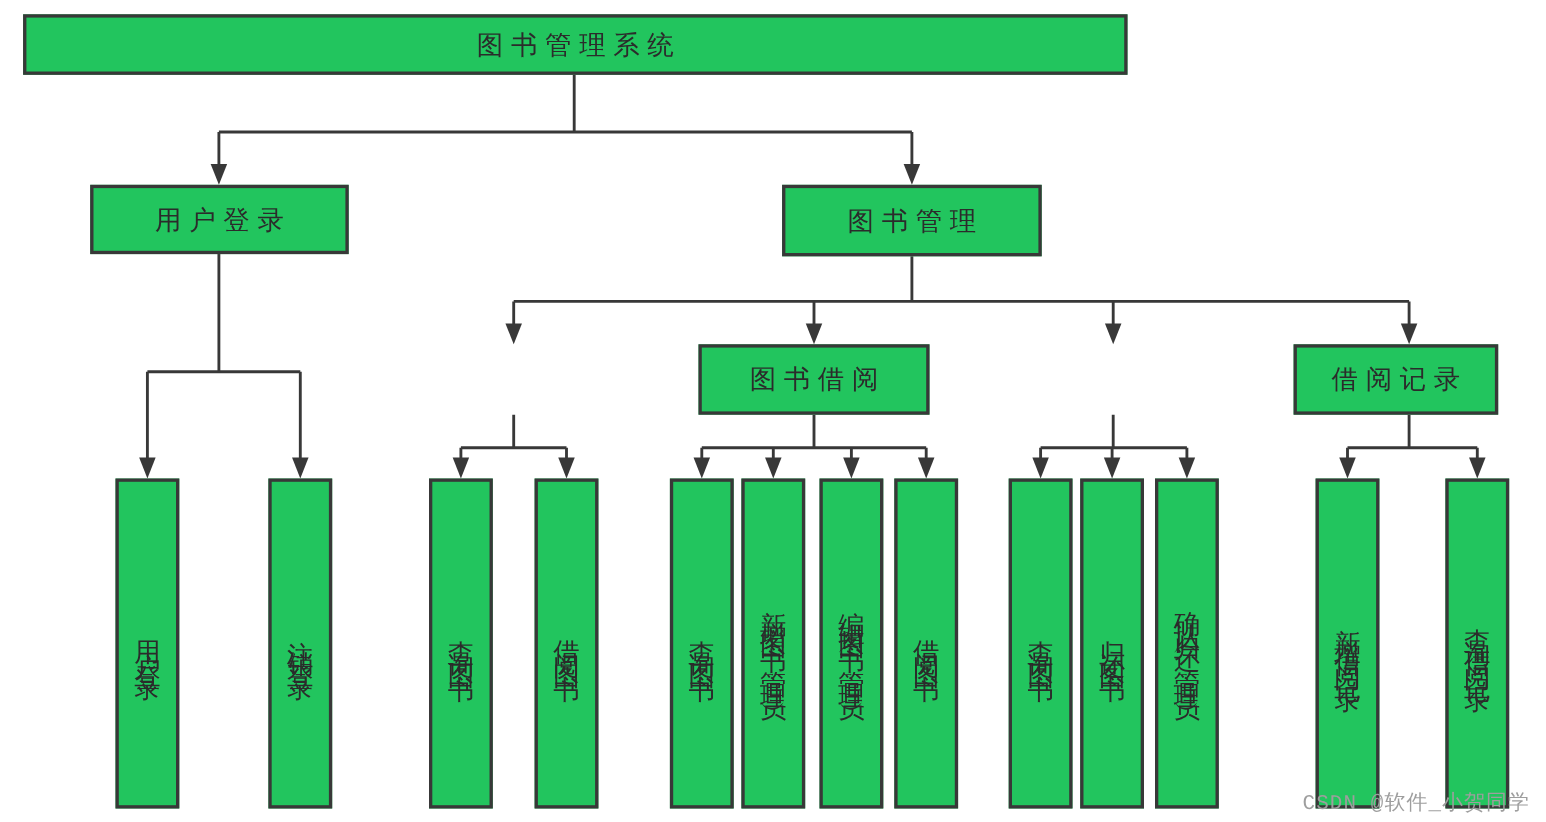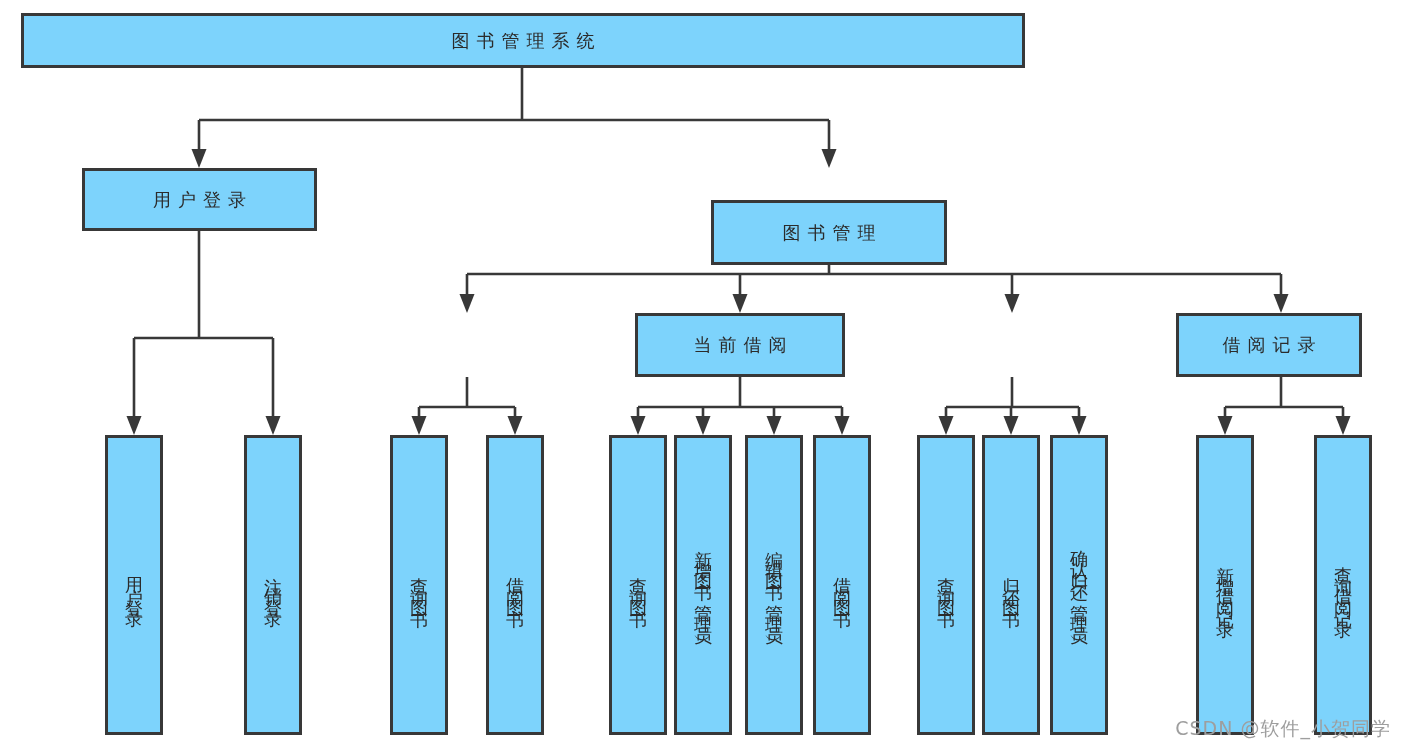--- a/index.html
+++ b/index.html
@@ -30,43 +30,43 @@
     stroke: var(--line);
     stroke-width: 2.6;
     fill: none;
   }
   .connector polygon {
     fill: var(--line);
     stroke: none;
   }
   .node {
     position: absolute;
-    background: #7dd3fc;
+    background: #22c55e;
     border: 3px solid var(--line);
     color: var(--text);
     display: flex;
     align-items: center;
     justify-content: center;
-    font-size: 18px;
+    font-size: 24px;
     letter-spacing: 7px;
     text-indent: 7px;
     white-space: nowrap;
   }
   .node.vertical {
     writing-mode: vertical-rl;
     letter-spacing: 11px;
     text-indent: 0;
     white-space: normal;
     line-height: 1;
   }
   
   .n-root  { left: 21px;  top: 13px;  width: 1004px; height: 55px; }
   
   .n-l2-0  { left: 82px;  top: 168px; width: 235px; height: 63px; }
-  .n-l2-1  { left: 711px; top: 168px; width: 236px; height: 65px; margin-top: 32px; }
+  .n-l2-1  { left: 711px; top: 168px; width: 236px; height: 65px; }
   
   .n-l3-0  { left: 362px;  top: 313px; width: 210px; height: 64px; }
   .n-l3-1  { left: 635px;  top: 313px; width: 210px; height: 64px; }
   .n-l3-2  { left: 907px;  top: 313px; width: 210px; height: 64px; }
   .n-l3-3  { left: 1176px; top: 313px; width: 186px; height: 64px; }
   
   .leaf { top: 435px; width: 58px; height: 300px; }
   .n-lf-0  { left: 105px; }
   .n-lf-1  { left: 244px; }
   .n-lf-2  { left: 390px; }
@@ -81,20 +81,21 @@
   .n-lf-11 { left: 1196px; }
   .n-lf-12 { left: 1314px; }
   .watermark {
     position: absolute;
     right: 14px;
     bottom: 5px;
     font-size: 19px;
     color: var(--watermark);
     letter-spacing: 1px;
     z-index: 5;
+    font-family: Liberation Mono, monospace;
   }
 </style>
 </head>
 <body>
 
 <div class="canvas">
 
   <svg class="connector" viewBox="0 0 1405 747" xmlns="http://www.w3.org/2000/svg">
 
     <path d="M522 68 V120 M199 120 H829 M199 120 V152 M829 120 V152"></path>
@@ -129,21 +130,21 @@
     <path d="M1281 377 V407 M1225 407 H1343 M1225 407 V421 M1343 407 V421"></path>
     <polygon points="1217.5,416 1232.5,416 1225,435"></polygon>
     <polygon points="1335.5,416 1350.5,416 1343,435"></polygon>
   </svg>
 
   <div class="node n-root">图书管理系统</div>
 
   <div class="node n-l2-0">用户登录</div>
   <div class="node n-l2-1">图书管理</div>
 
-  <div class="node n-l3-1">当前借阅</div>
+  <div class="node n-l3-1">图书借阅</div>
   <div class="node n-l3-3">借阅记录</div>
 
   <div class="node vertical leaf n-lf-0">用户登录</div>
   <div class="node vertical leaf n-lf-1">注销登录</div>
   <div class="node vertical leaf n-lf-2">查询图书</div>
   <div class="node vertical leaf n-lf-3">借阅图书</div>
   <div class="node vertical leaf n-lf-4">查询图书</div>
   <div class="node vertical leaf n-lf-5">新增图书（管理员）</div>
   <div class="node vertical leaf n-lf-6">编辑图书（管理员）</div>
   <div class="node vertical leaf n-lf-7">借阅图书</div>

